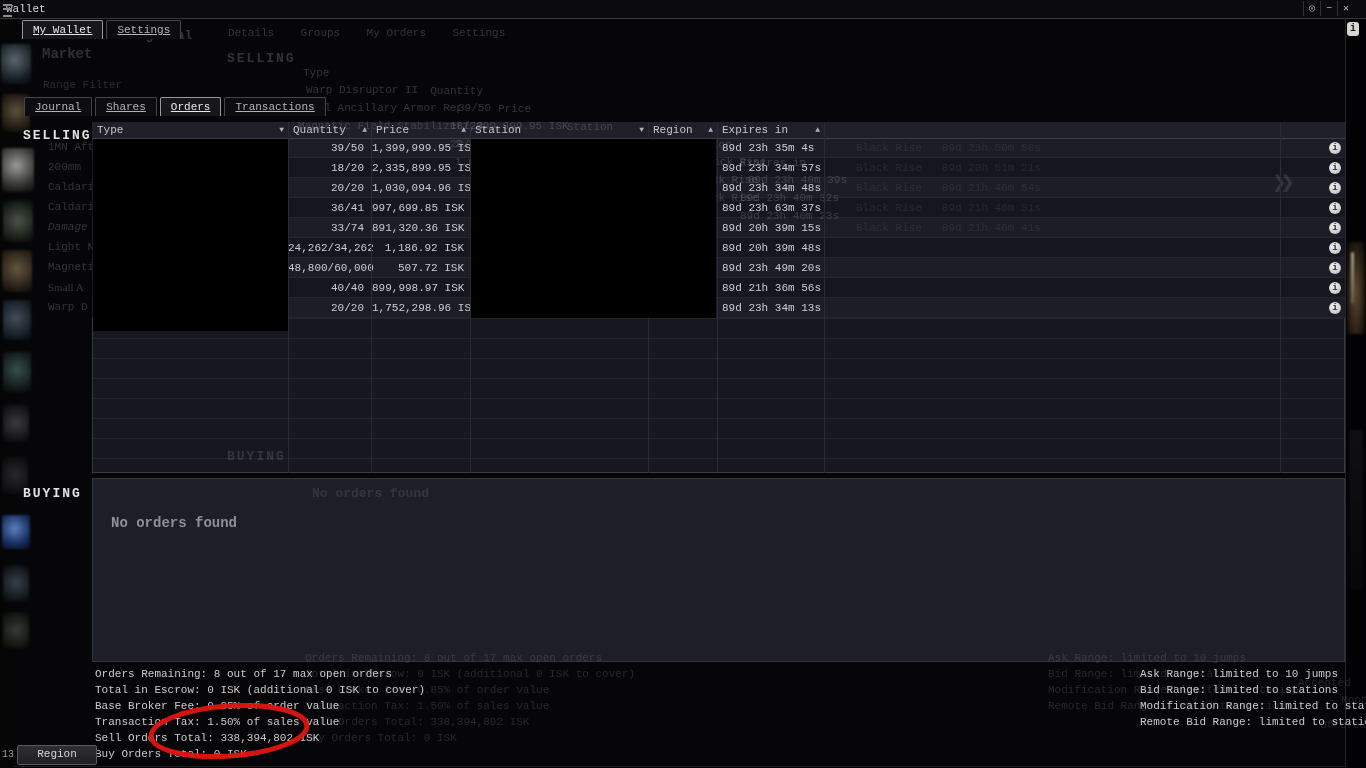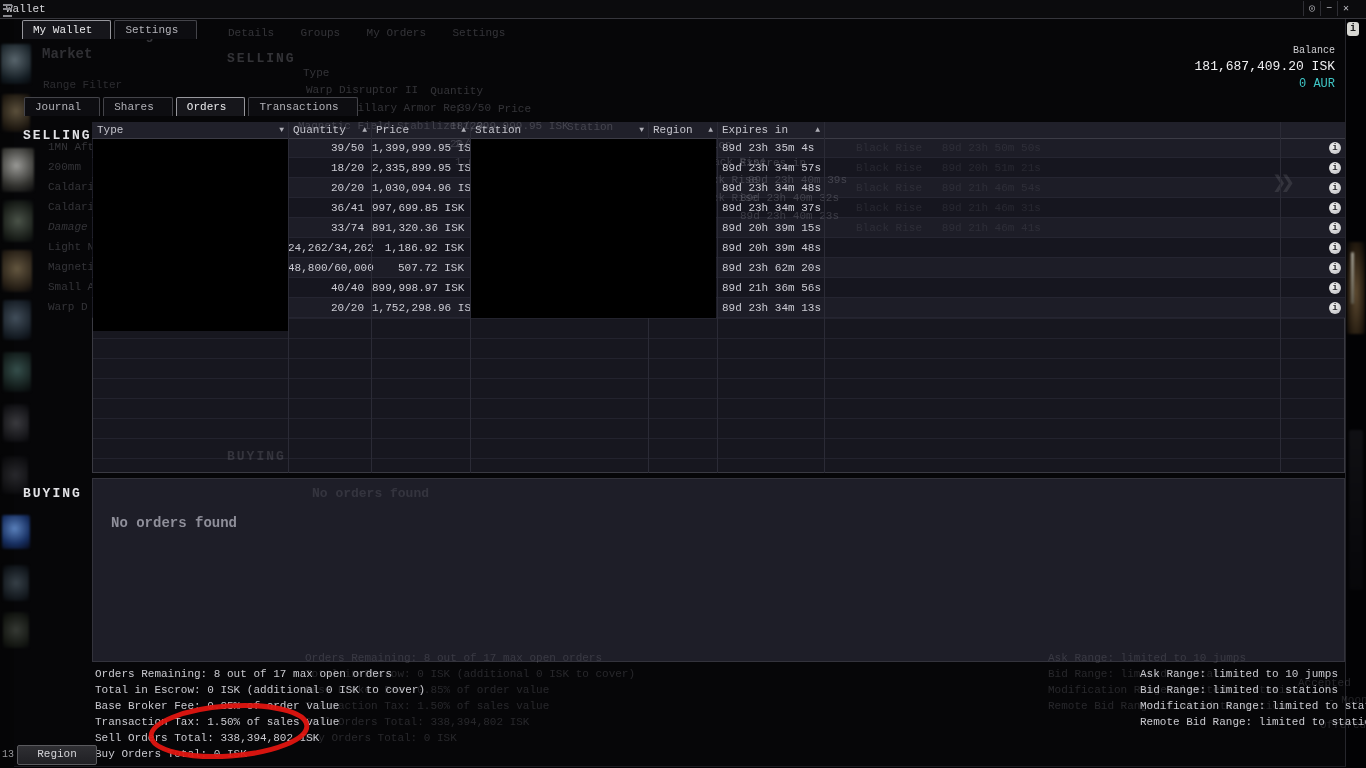--- a/index.html
+++ b/index.html
@@ -13,23 +13,23 @@
   #titlebar{position:absolute;left:0;top:0;width:100%;height:18px;background:#0b0b0d;
             border-bottom:1px solid #36363c;z-index:8;}
   #title{position:absolute;left:6px;top:3px;color:#d8d8dc;font-size:11px;}
   .wctl{position:absolute;top:1px;width:16px;height:15px;color:#b9b9bf;font-size:10px;
         text-align:center;line-height:15px;border-left:1px solid #2e2e34;cursor:default;}
   #sideinfo{position:absolute;left:1347px;top:22px;width:12px;height:14px;background:#d6d6d2;
             border-radius:3px;color:#1a1a1a;font-size:10px;font-weight:bold;text-align:center;
             line-height:14px;z-index:9;}
   
   .tabrow{position:absolute;display:flex;gap:3px;z-index:8;}
-  .tab{height:17px;padding:1px 18px 0 10px;font-size:11px;line-height:16px;
+  .tab{height:17px;padding:1px 10px 0 10px;font-size:11px;line-height:16px;
        background:#0d0d11;border:1px solid #44444a;border-bottom:none;color:#b2b2b8;
-       border-radius:2px 2px 0 0;cursor:default;}
+       border-radius:2px 2px 0 0;cursor:default;text-decoration:underline;}
   .tab.active{background:#16161b;border-color:#97979d;color:#e9e9eb;}
   
   #balance{position:absolute;right:31px;top:45px;text-align:right;z-index:8;}
   #balance .lbl{font-size:10px;color:#cfcfd3;}
   #balance .isk{font-size:13px;color:#f0f0f2;margin-top:3px;}
   #balance .aur{font-size:12px;margin-top:3px;}
   
   .section-label{position:absolute;left:23px;font-size:13px;font-weight:bold;
                  letter-spacing:2px;color:#e2e2e6;z-index:8;}
   
@@ -125,21 +125,21 @@
     <span class="gcell" style="left:740px;">89d 23h 40m 23s</span>
   </div>
 
   <div class="ghost t11" style="left:48px;top:141px;width:44px;overflow:hidden;opacity:.3;">1MN Aft</div>
   <div class="ghost t11" style="left:48px;top:161px;width:44px;overflow:hidden;opacity:.3;">200mm</div>
   <div class="ghost t11" style="left:48px;top:181px;width:44px;overflow:hidden;opacity:.3;">Caldari</div>
   <div class="ghost t11" style="left:48px;top:201px;width:44px;overflow:hidden;opacity:.3;">Caldari</div>
   <div class="ghost t11" style="left:48px;top:221px;width:44px;overflow:hidden;opacity:.3;font-style:italic;">Damage</div>
   <div class="ghost t11" style="left:48px;top:241px;width:44px;overflow:hidden;opacity:.3;">Light Ne</div>
   <div class="ghost t11" style="left:48px;top:261px;width:44px;overflow:hidden;opacity:.3;">Magneti</div>
-  <div class="ghost t11" style="left:48px;top:281px;width:44px;overflow:hidden;opacity:.3;">Small A</div>
+  <div class="ghost t11" style="left:48px;top:281px;width:44px;overflow:hidden;opacity:.3;font-family:Liberation Serif, serif;">Small A</div>
   <div class="ghost t11" style="left:48px;top:301px;width:44px;overflow:hidden;opacity:.3;">Warp D</div>
 
   <div class="ghost t11" style="left:856px;top:142px;opacity:.13;">Black Rise   89d 23h 50m 50s</div>
   <div class="ghost t11" style="left:856px;top:162px;opacity:.13;">Black Rise   89d 20h 51m 21s</div>
   <div class="ghost t11" style="left:856px;top:182px;opacity:.13;">Black Rise   89d 21h 46m 54s</div>
   <div class="ghost t11" style="left:856px;top:202px;opacity:.13;">Black Rise   89d 21h 46m 31s</div>
   <div class="ghost t11" style="left:856px;top:222px;opacity:.13;">Black Rise   89d 21h 46m 41s</div>
   <div class="ghost bold" style="left:1272px;top:168px;font-size:24px;letter-spacing:-6px;opacity:.12;color:#d8d8dc;">❯❯</div>
 
   <div class="ghost bold" style="left:227px;top:449px;font-size:13px;letter-spacing:2px;opacity:.22;">BUYING</div>
@@ -165,25 +165,20 @@
     <span class="wctl" style="right:29px;">−</span>
     <span class="wctl" style="right:12px;">✕</span>
   </div>
   <div id="sideinfo">i</div>
 
   <div class="tabrow" style="left:22px;top:20px;">
     <div class="tab active">My Wallet</div>
     <div class="tab">Settings</div>
   </div>
 
-  <div id="balance">
-    <div class="lbl">Balance</div>
-    <div class="isk">181,687,409.20 ISK</div>
-    <div class="aur" style="color:#3fc6c6;">0 AUR</div>
-  </div>
 
   <div class="tabrow" style="left:24px;top:97px;">
     <div class="tab">Journal</div>
     <div class="tab">Shares</div>
     <div class="tab active">Orders</div>
     <div class="tab">Transactions</div>
   </div>
 
   <div class="section-label" style="top:128px;">SELLING</div>
 
@@ -203,39 +198,39 @@
     </div>
   <div class="row odd" style="top:178px;">
     <span class="cell c-qty">20/20</span>
       <span class="cell c-price">1,030,094.96 ISK</span>
       <span class="cell c-exp">89d 23h 34m 48s</span>
     <span class="info-dot">i</span>
     </div>
   <div class="row even" style="top:198px;">
     <span class="cell c-qty">36/41</span>
       <span class="cell c-price">997,699.85 ISK</span>
-      <span class="cell c-exp">89d 23h 34m 37s</span>
+      <span class="cell c-exp">89d 23h 63m 37s</span>
     <span class="info-dot">i</span>
     </div>
   <div class="row odd" style="top:218px;">
     <span class="cell c-qty">33/74</span>
       <span class="cell c-price">891,320.36 ISK</span>
       <span class="cell c-exp">89d 20h 39m 15s</span>
     <span class="info-dot">i</span>
     </div>
   <div class="row even" style="top:238px;">
     <span class="cell c-qty">24,262/34,262</span>
       <span class="cell c-price">1,186.92 ISK</span>
       <span class="cell c-exp">89d 20h 39m 48s</span>
     <span class="info-dot">i</span>
     </div>
   <div class="row odd" style="top:258px;">
     <span class="cell c-qty">48,800/60,000</span>
       <span class="cell c-price">507.72 ISK</span>
-      <span class="cell c-exp">89d 23h 62m 20s</span>
+      <span class="cell c-exp">89d 23h 49m 20s</span>
     <span class="info-dot">i</span>
     </div>
   <div class="row even" style="top:278px;">
     <span class="cell c-qty">40/40</span>
       <span class="cell c-price">899,998.97 ISK</span>
       <span class="cell c-exp">89d 21h 36m 56s</span>
     <span class="info-dot">i</span>
     </div>
   <div class="row odd" style="top:298px;">
     <span class="cell c-qty">20/20</span>

